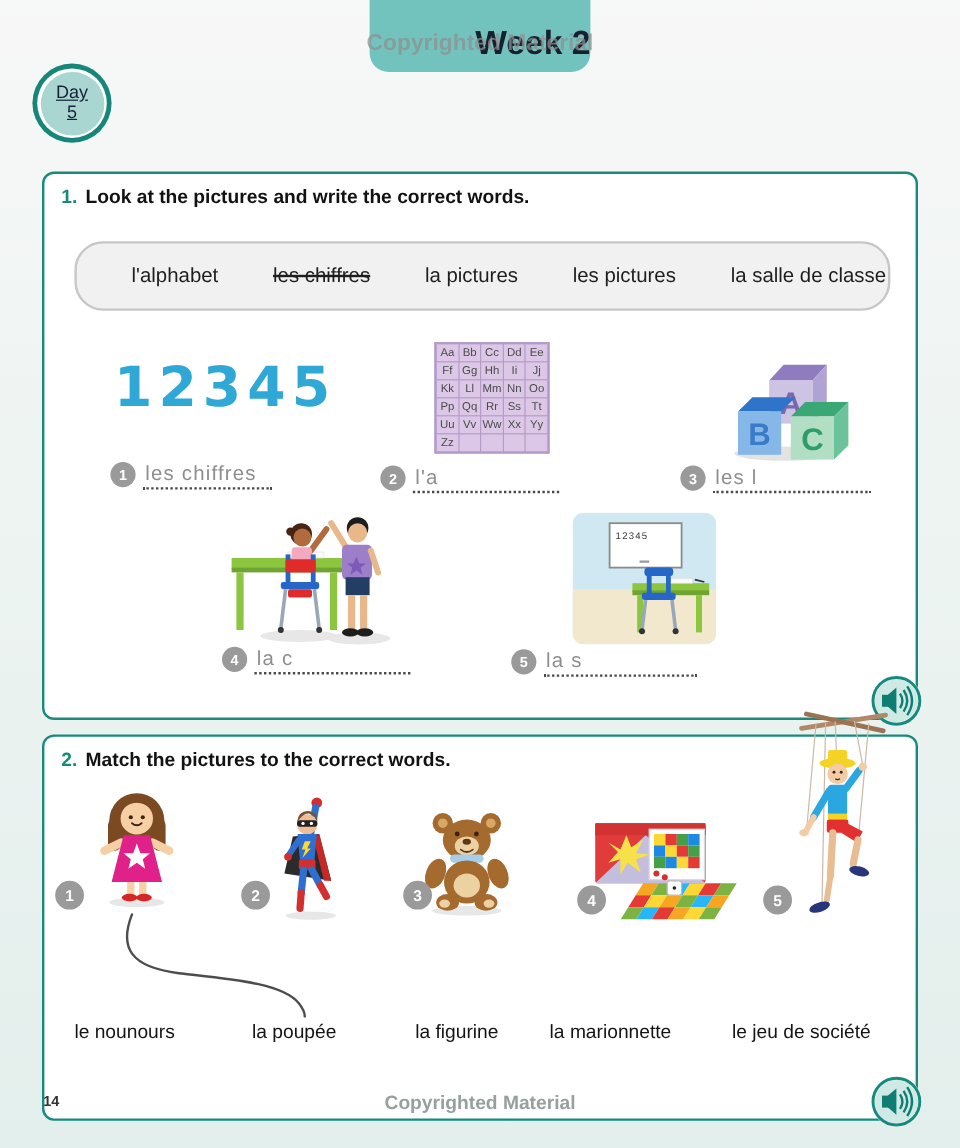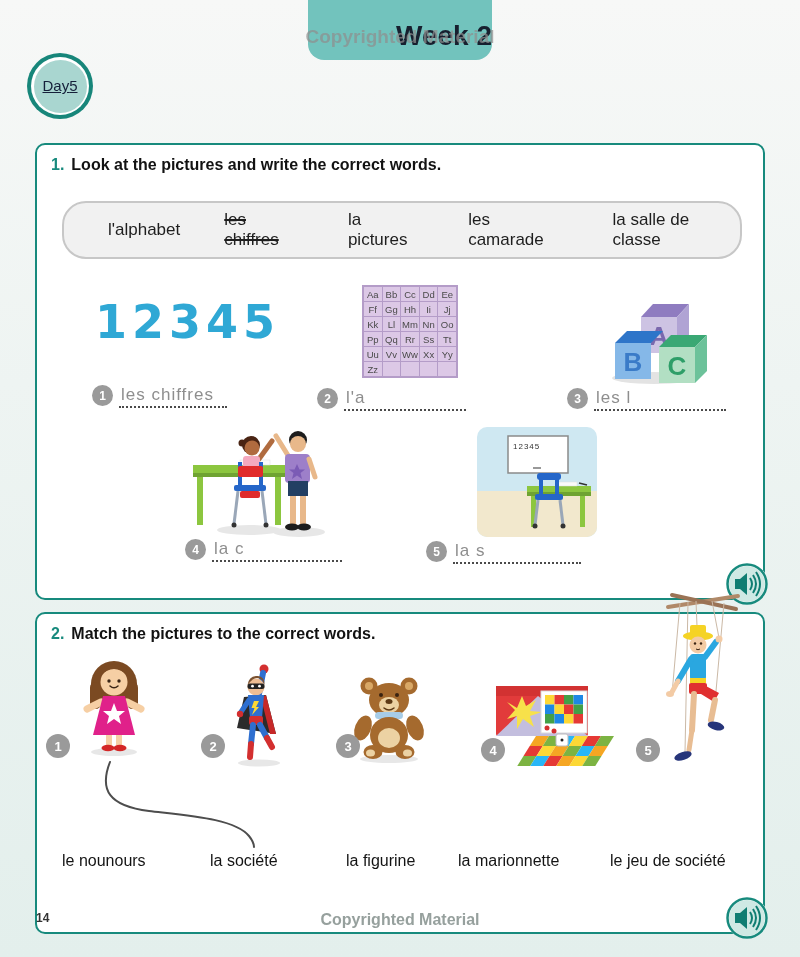--- a/index.html
+++ b/index.html
@@ -21,21 +21,21 @@
     font-size:19px; font-weight:700; color:#8f8f8f; opacity:.72; white-space:nowrap;
   }
   
   .day-badge {
     position:absolute; left:27px; top:53px; width:66px; height:66px; border-radius:50%;
     background:#17867a; display:flex; align-items:center; justify-content:center;
   }
   .day-badge .ring { width:58px; height:58px; border-radius:50%; background:#fff;
     display:flex; align-items:center; justify-content:center; }
   .day-badge .inner { width:53px; height:53px; border-radius:50%; background:#a9d6d0;
-    display:flex; flex-direction:row; align-items:center; justify-content:center;
+    display:flex; flex-direction:column; align-items:center; justify-content:center;
     color:#15203a; font-size:15px; line-height:1.05; font-weight:500;text-decoration:underline; }
   .page-title { position:absolute; left:105px; top:82px; font-size:22px; font-weight:600; color:#161616; }
 
   
   .section { position:absolute; left:35px; width:730px; background:#fff;
     border:2.5px solid #178a7d; border-radius:10px; }
   .section1 { top:143px; height:457px; }
   .section2 { top:612px; height:322px; }
   .instruction { position:absolute; left:14px; top:11px; font-size:16px; font-weight:700; color:#121212; }
   .instruction .num { color:#178a7d; margin-right:7px; }
@@ -101,21 +101,21 @@
 
   <div class="section section1">
     <div class="instruction">
       <span class="num">1.</span><span>Look at the pictures and write the correct words.</span>
     </div>
 
     <div class="word-bank">
       <span>l'alphabet</span>
       <span class="struck">les chiffres</span>
       <span>la pictures</span>
-      <span>les camarade</span>
+      <span>les pictures</span>
       <span>la salle de classe</span>
     </div>
 
     <div class="numbers-blue">12345</div>
 
     <div class="alpha-grid">
       <span>Aa</span>
       <span>Bb</span>
       <span>Cc</span>
       <span>Dd</span>
@@ -435,21 +435,21 @@
     <div class="badge2" style="left:299px; top:120px;">3</div>
     <div class="badge2" style="left:444px; top:124px;">4</div>
     <div class="badge2" style="left:599px; top:124px;">5</div>
 
     <svg class="match-overlay" viewBox="0 0 730 293">
       <path d="M73,148 C62,176 72,192 112,197 C155,202 198,205 212,222 C216,227 217,230 217,233" fill="none" stroke="#4d4d4d" stroke-width="2" stroke-linecap="round"></path>
     </svg>
 
     <div class="match-words">
       <span style="left:25px;">le nounours</span>
-      <span style="left:173px;">la société</span>
+      <span style="left:173px;">la poupée</span>
       <span style="left:309px;">la figurine</span>
       <span style="left:421px;">la marionnette</span>
       <span style="left:573px;">le jeu de société</span>
     </div>
 
     <svg class="speaker" viewBox="0 0 44 44">
       <circle cx="22" cy="22" r="19.5" fill="#cfe9e4" stroke="#fff" stroke-width="3"></circle>
       <circle cx="22" cy="22" r="19.5" fill="none" stroke="#178a7d" stroke-width="2.5"></circle>
       <g>
         <rect x="10" y="17" width="6" height="10" fill="#0f7d72"></rect>

